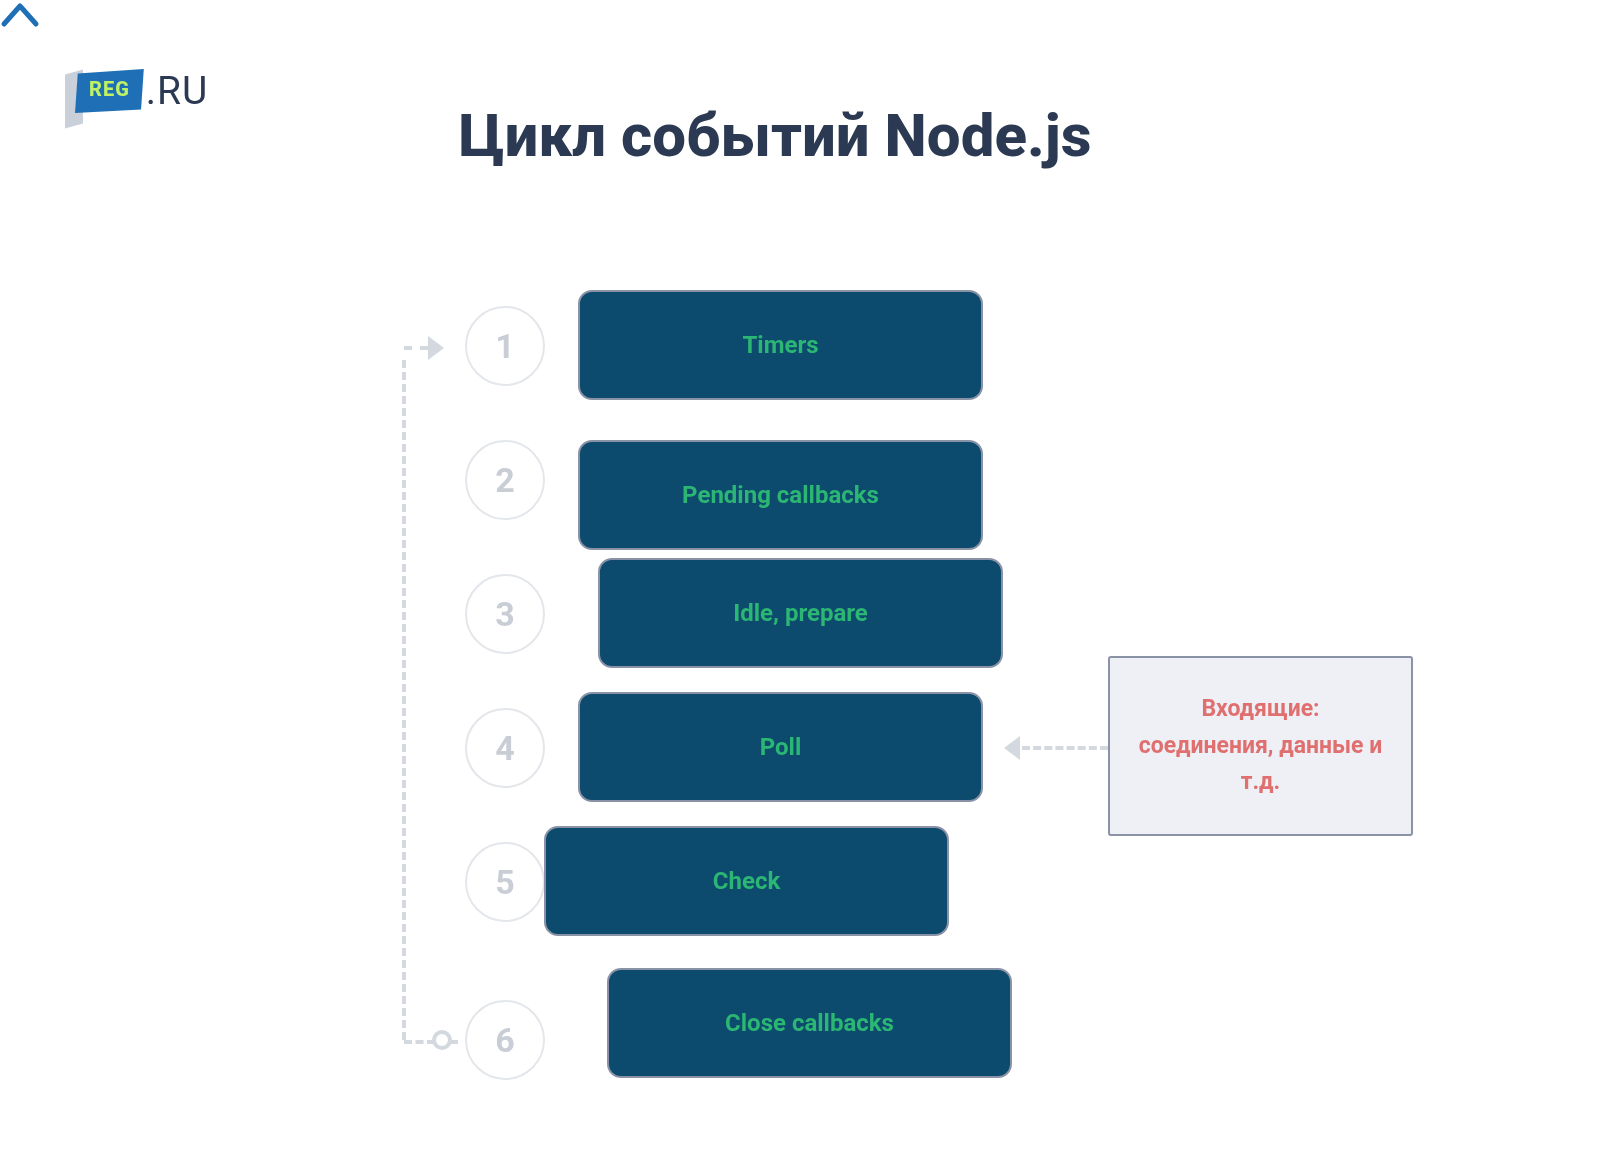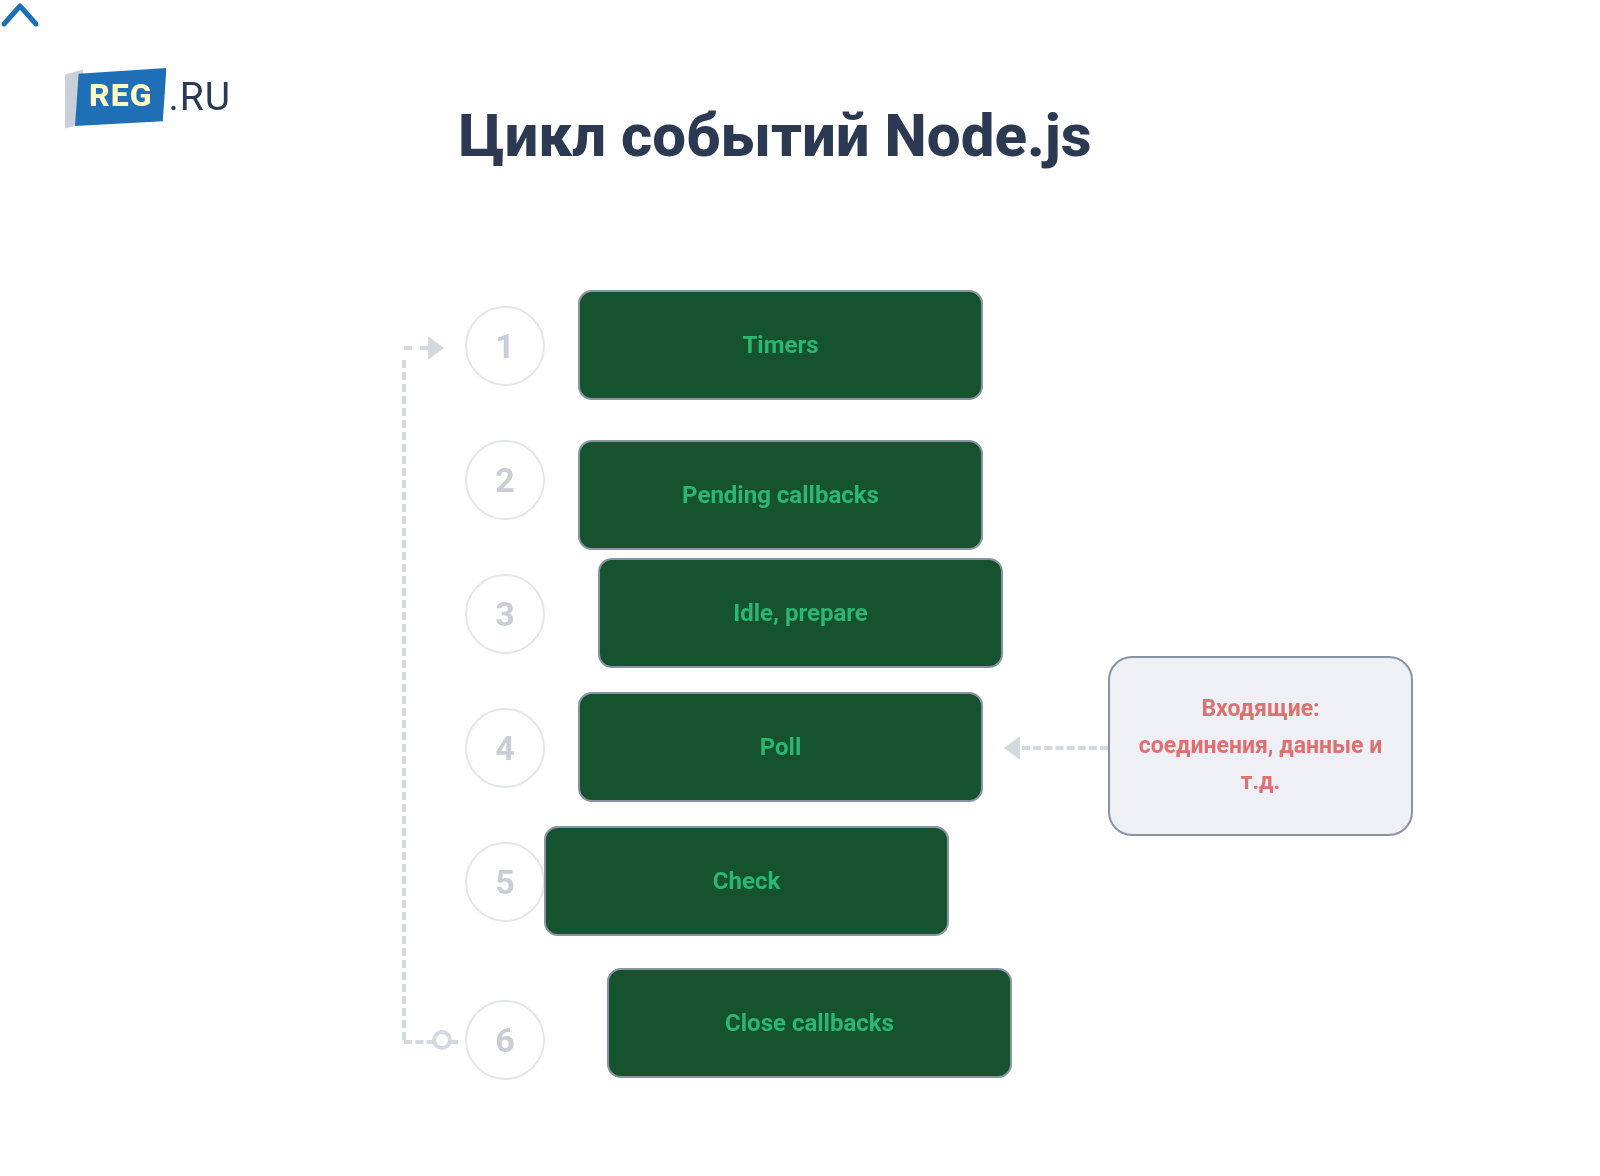--- a/index.html
+++ b/index.html
@@ -20,23 +20,23 @@
   }
   .logo {
     position: absolute;
     top: 68px;
     left: 75px;
     display: flex;
     align-items: center;
   }
   .logo-badge {
     background: #1e6fb6;
-    color: #fef9c3;
+    color: #bef264;
     font-weight: 800;
-    font-size: 32px;
+    font-size: 20px;
     padding: 8px 14px 12px 14px;
     clip-path: polygon(4% 10%, 100% 0%, 96% 92%, 0% 100%);
     letter-spacing: 1px;
   }
   .logo-back {
     position: absolute;
     left: -10px;
     top: 4px;
     width: 18px;
     height: 54px;
@@ -81,34 +81,34 @@
     font-weight: 700;
     color: #c9ced6;
     background: #fff;
   }
   .phase-box {
     position: absolute;
     width: 405px;
     height: 110px;
     border: 2px solid #8a93a6;
     border-radius: 14px;
-    background: #14532d;
+    background: #0c4a6e;
     display: flex;
     align-items: center;
     justify-content: center;
     font-size: 24px;
     font-weight: 700;
     color: #2bb673;
   }
   .incoming-box {
     position: absolute;
     width: 305px;
     height: 180px;
     border: 2px solid #8a93a6;
-    border-radius: 24px;
+    border-radius: 3px;
     background: #eef0f5;
     display: flex;
     align-items: center;
     justify-content: center;
     text-align: center;
     font-size: 23px;
     font-weight: 700;
     color: #e07070;
     line-height: 1.6;
     padding: 0 24px;

